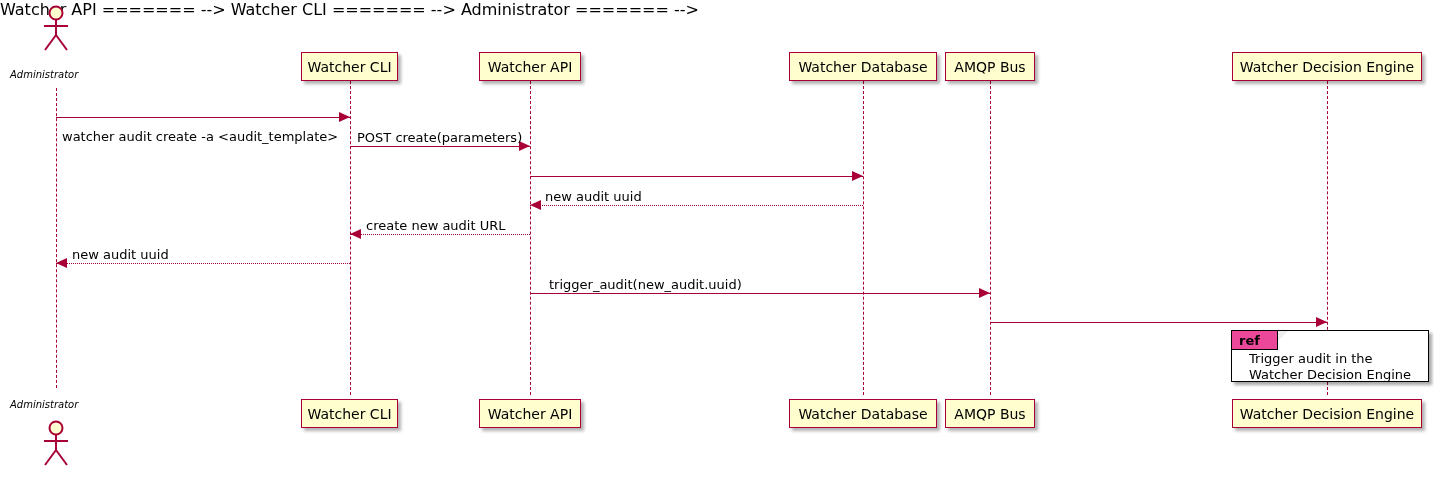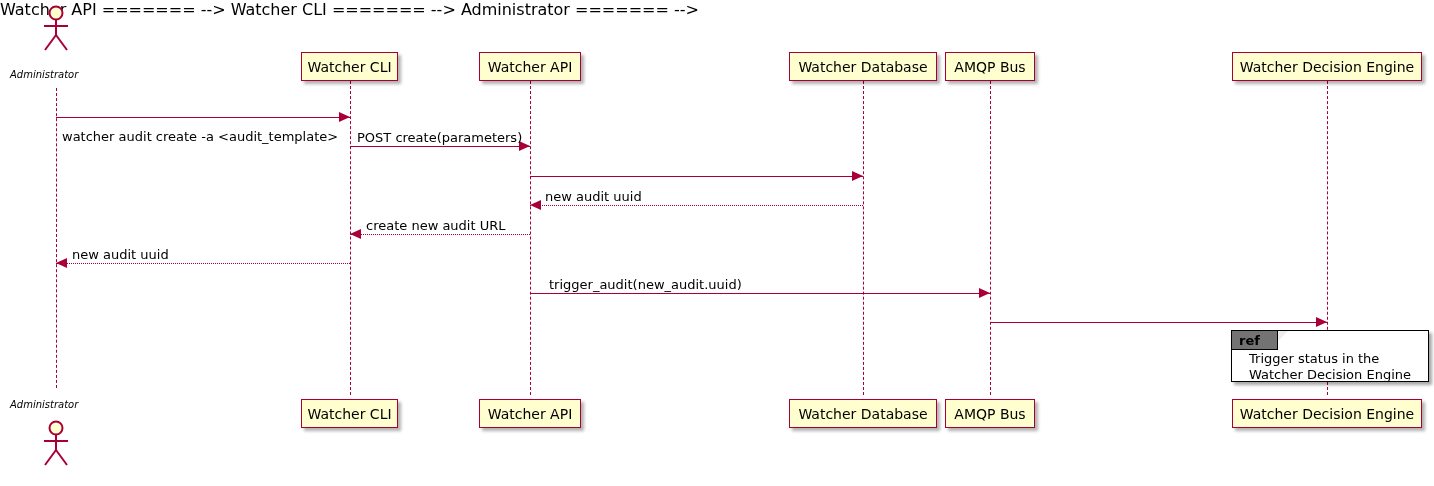--- a/index.html
+++ b/index.html
@@ -98,21 +98,21 @@
     border: 1.5px solid #000000;
     box-shadow: 3px 3px 3px rgba(0,0,0,0.35);
     z-index: 6;
   }
   .ref-tab {
     position: absolute;
     left: 0;
     top: 0;
     height: 19px;
     box-sizing: border-box;
-    background: #737373;
+    background: #ec4899;
     border-right: 1.5px solid #000000;
     border-bottom: 1.5px solid #000000;
     font-size: 13px;
     font-weight: bold;
     color: #000000;
     display: flex;
     align-items: center;
     padding: 0 6px 0 7px;
     z-index: 7;
   }
@@ -200,21 +200,21 @@
   <div class="msg-label" style="left:537px; top:277px;margin-left:12px;">trigger_audit(new_audit.uuid)</div>
 
   
   <div class="msg-line" style="left:990px; top:322px; width:337px;"></div>
   <div class="arrow-head right" style="left:1316px; top:317px;"></div>
 
   
   <div class="ref-box" style="left:1231px; top:330px; width:198px; height:52px;">
     <div class="ref-tab" style="width:46px;">ref</div>
     <div class="ref-tab-corner" style="left:46px; top:0px; border-top:10px solid #EEEEEE; border-right:10px solid transparent;"></div>
-    <div class="ref-body" style="left:17px; top:20px;">Trigger status in the</div>
+    <div class="ref-body" style="left:17px; top:20px;">Trigger audit in the</div>
     <div class="ref-body" style="left:17px; top:36px;">Watcher Decision Engine</div>
   </div>
 
   
   <div class="participant" style="left:301px; top:399px; width:97px;">Watcher CLI</div>
   <div class="participant" style="left:479px; top:399px; width:102px;">Watcher API</div>
   <div class="participant" style="left:789px; top:399px; width:148px;">Watcher Database</div>
   <div class="participant" style="left:945px; top:399px; width:90px;">AMQP Bus</div>
   <div class="participant" style="left:1232px; top:399px; width:190px;">Watcher Decision Engine</div>
 

